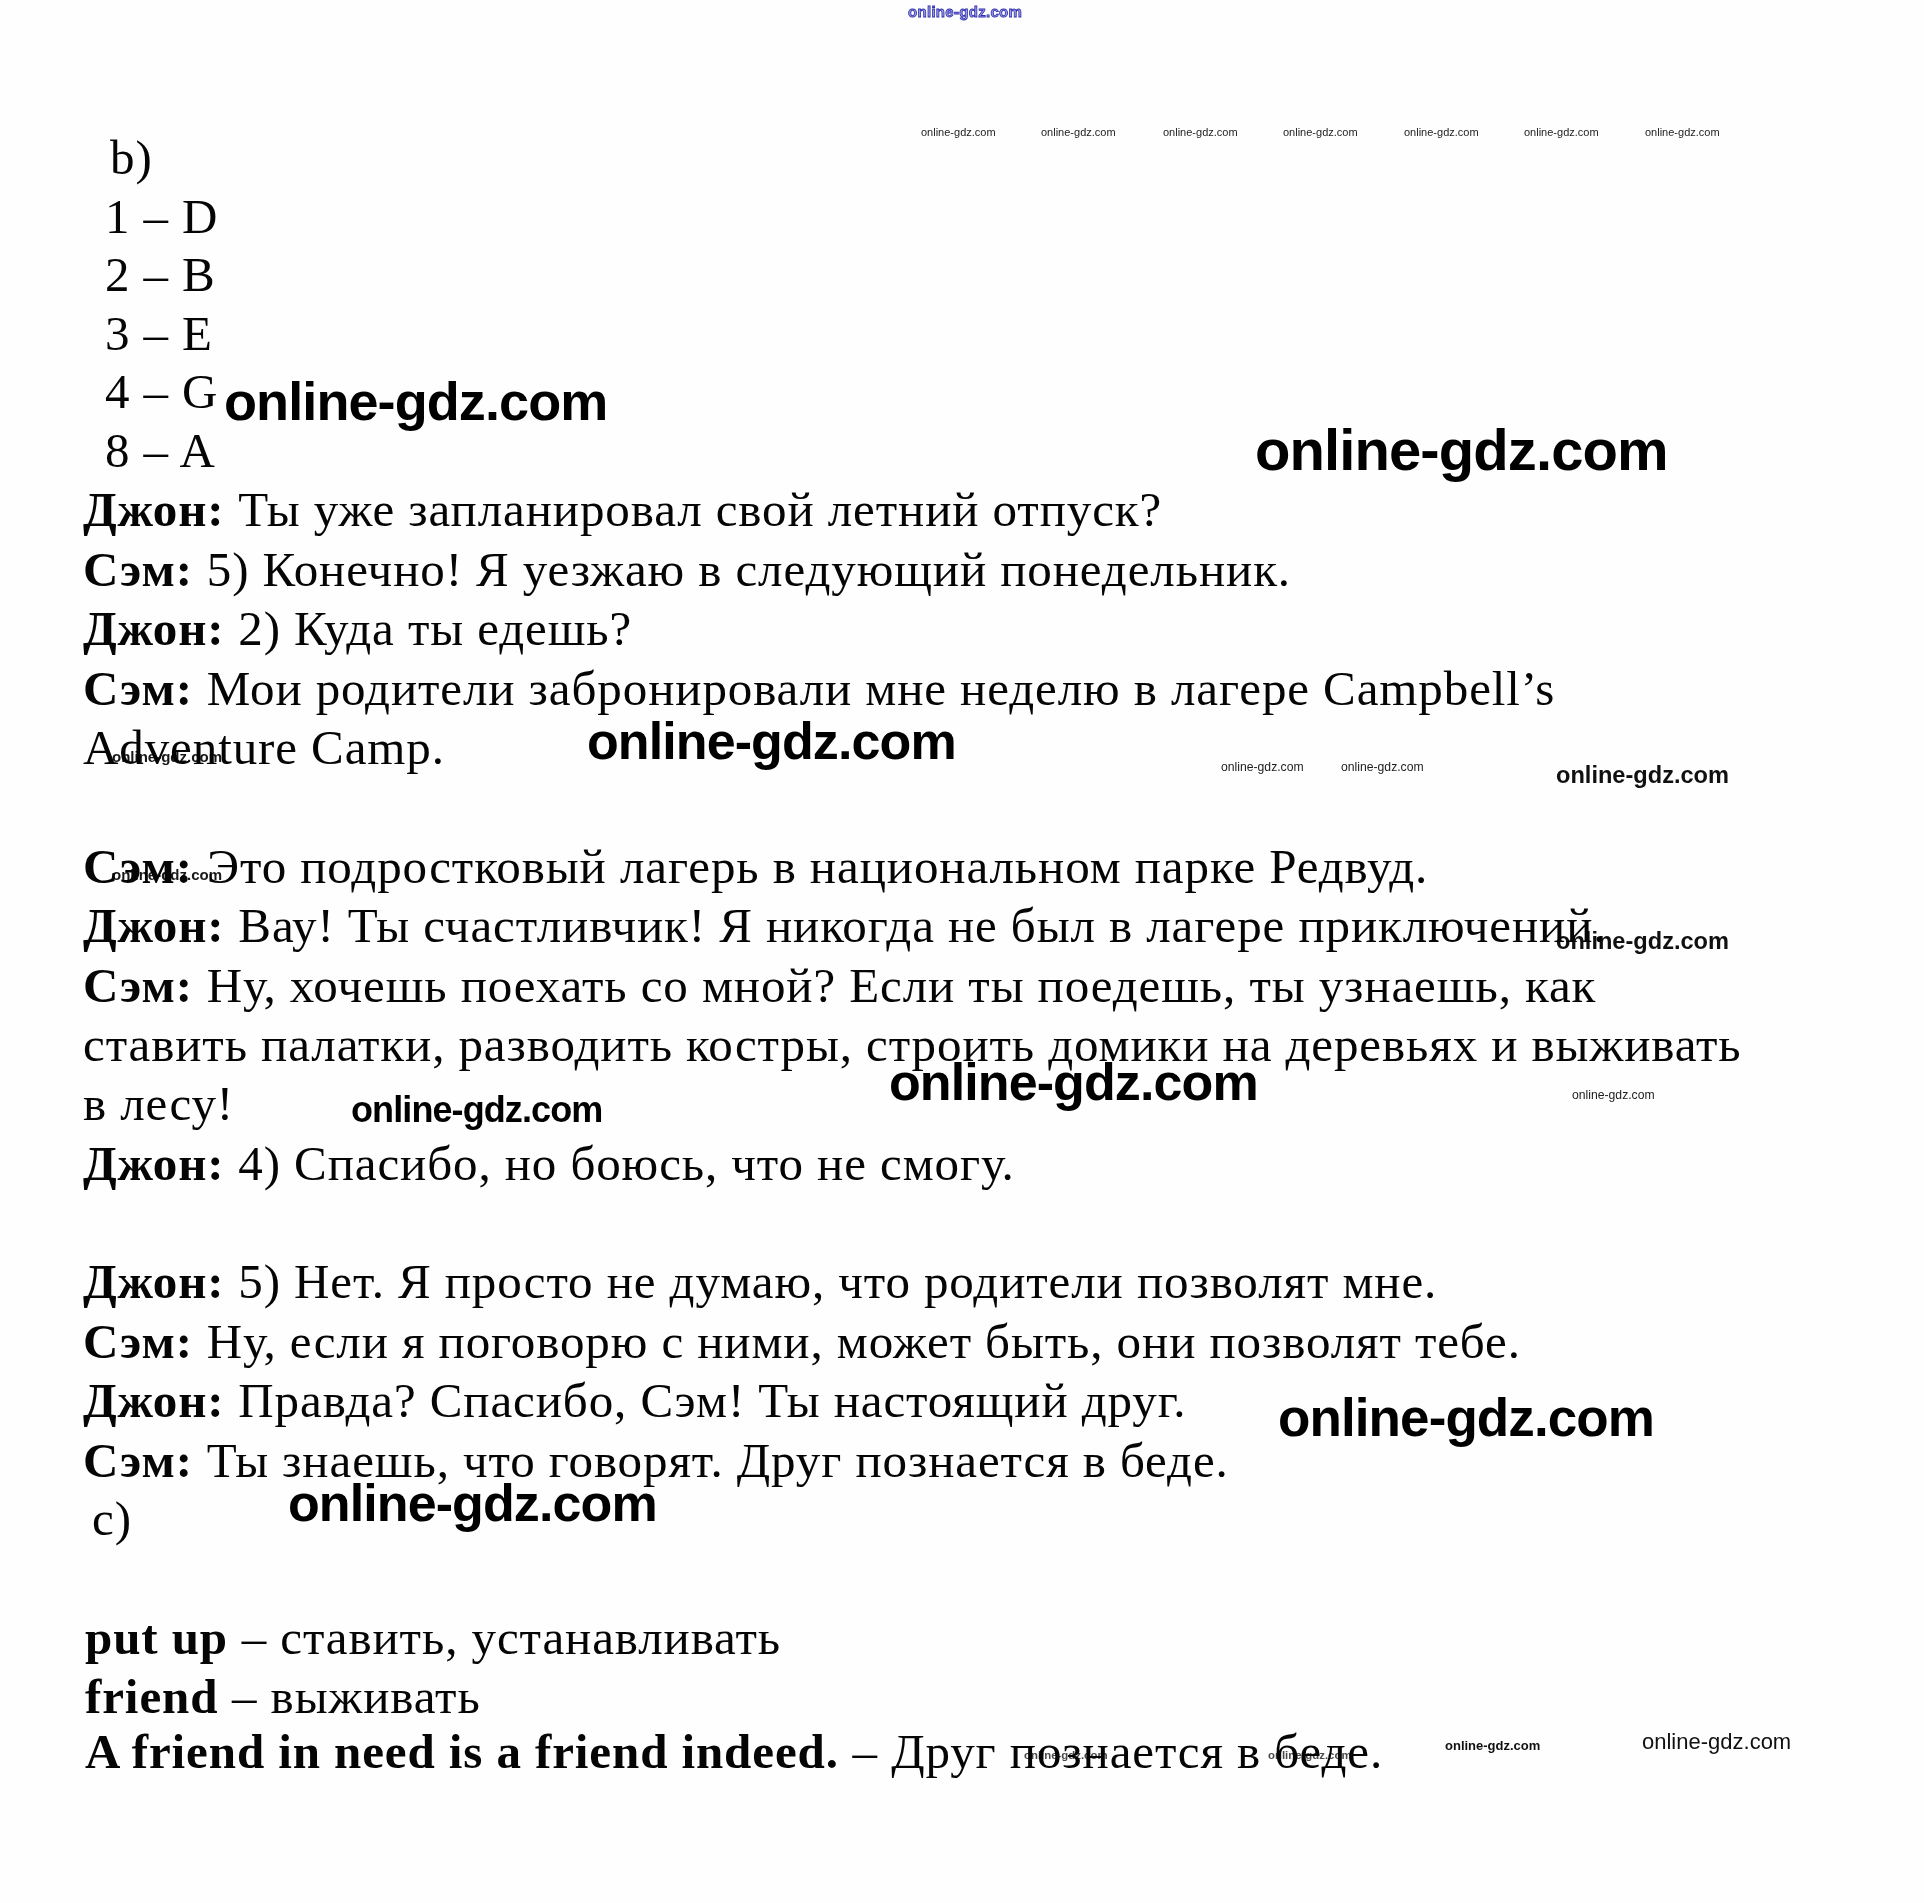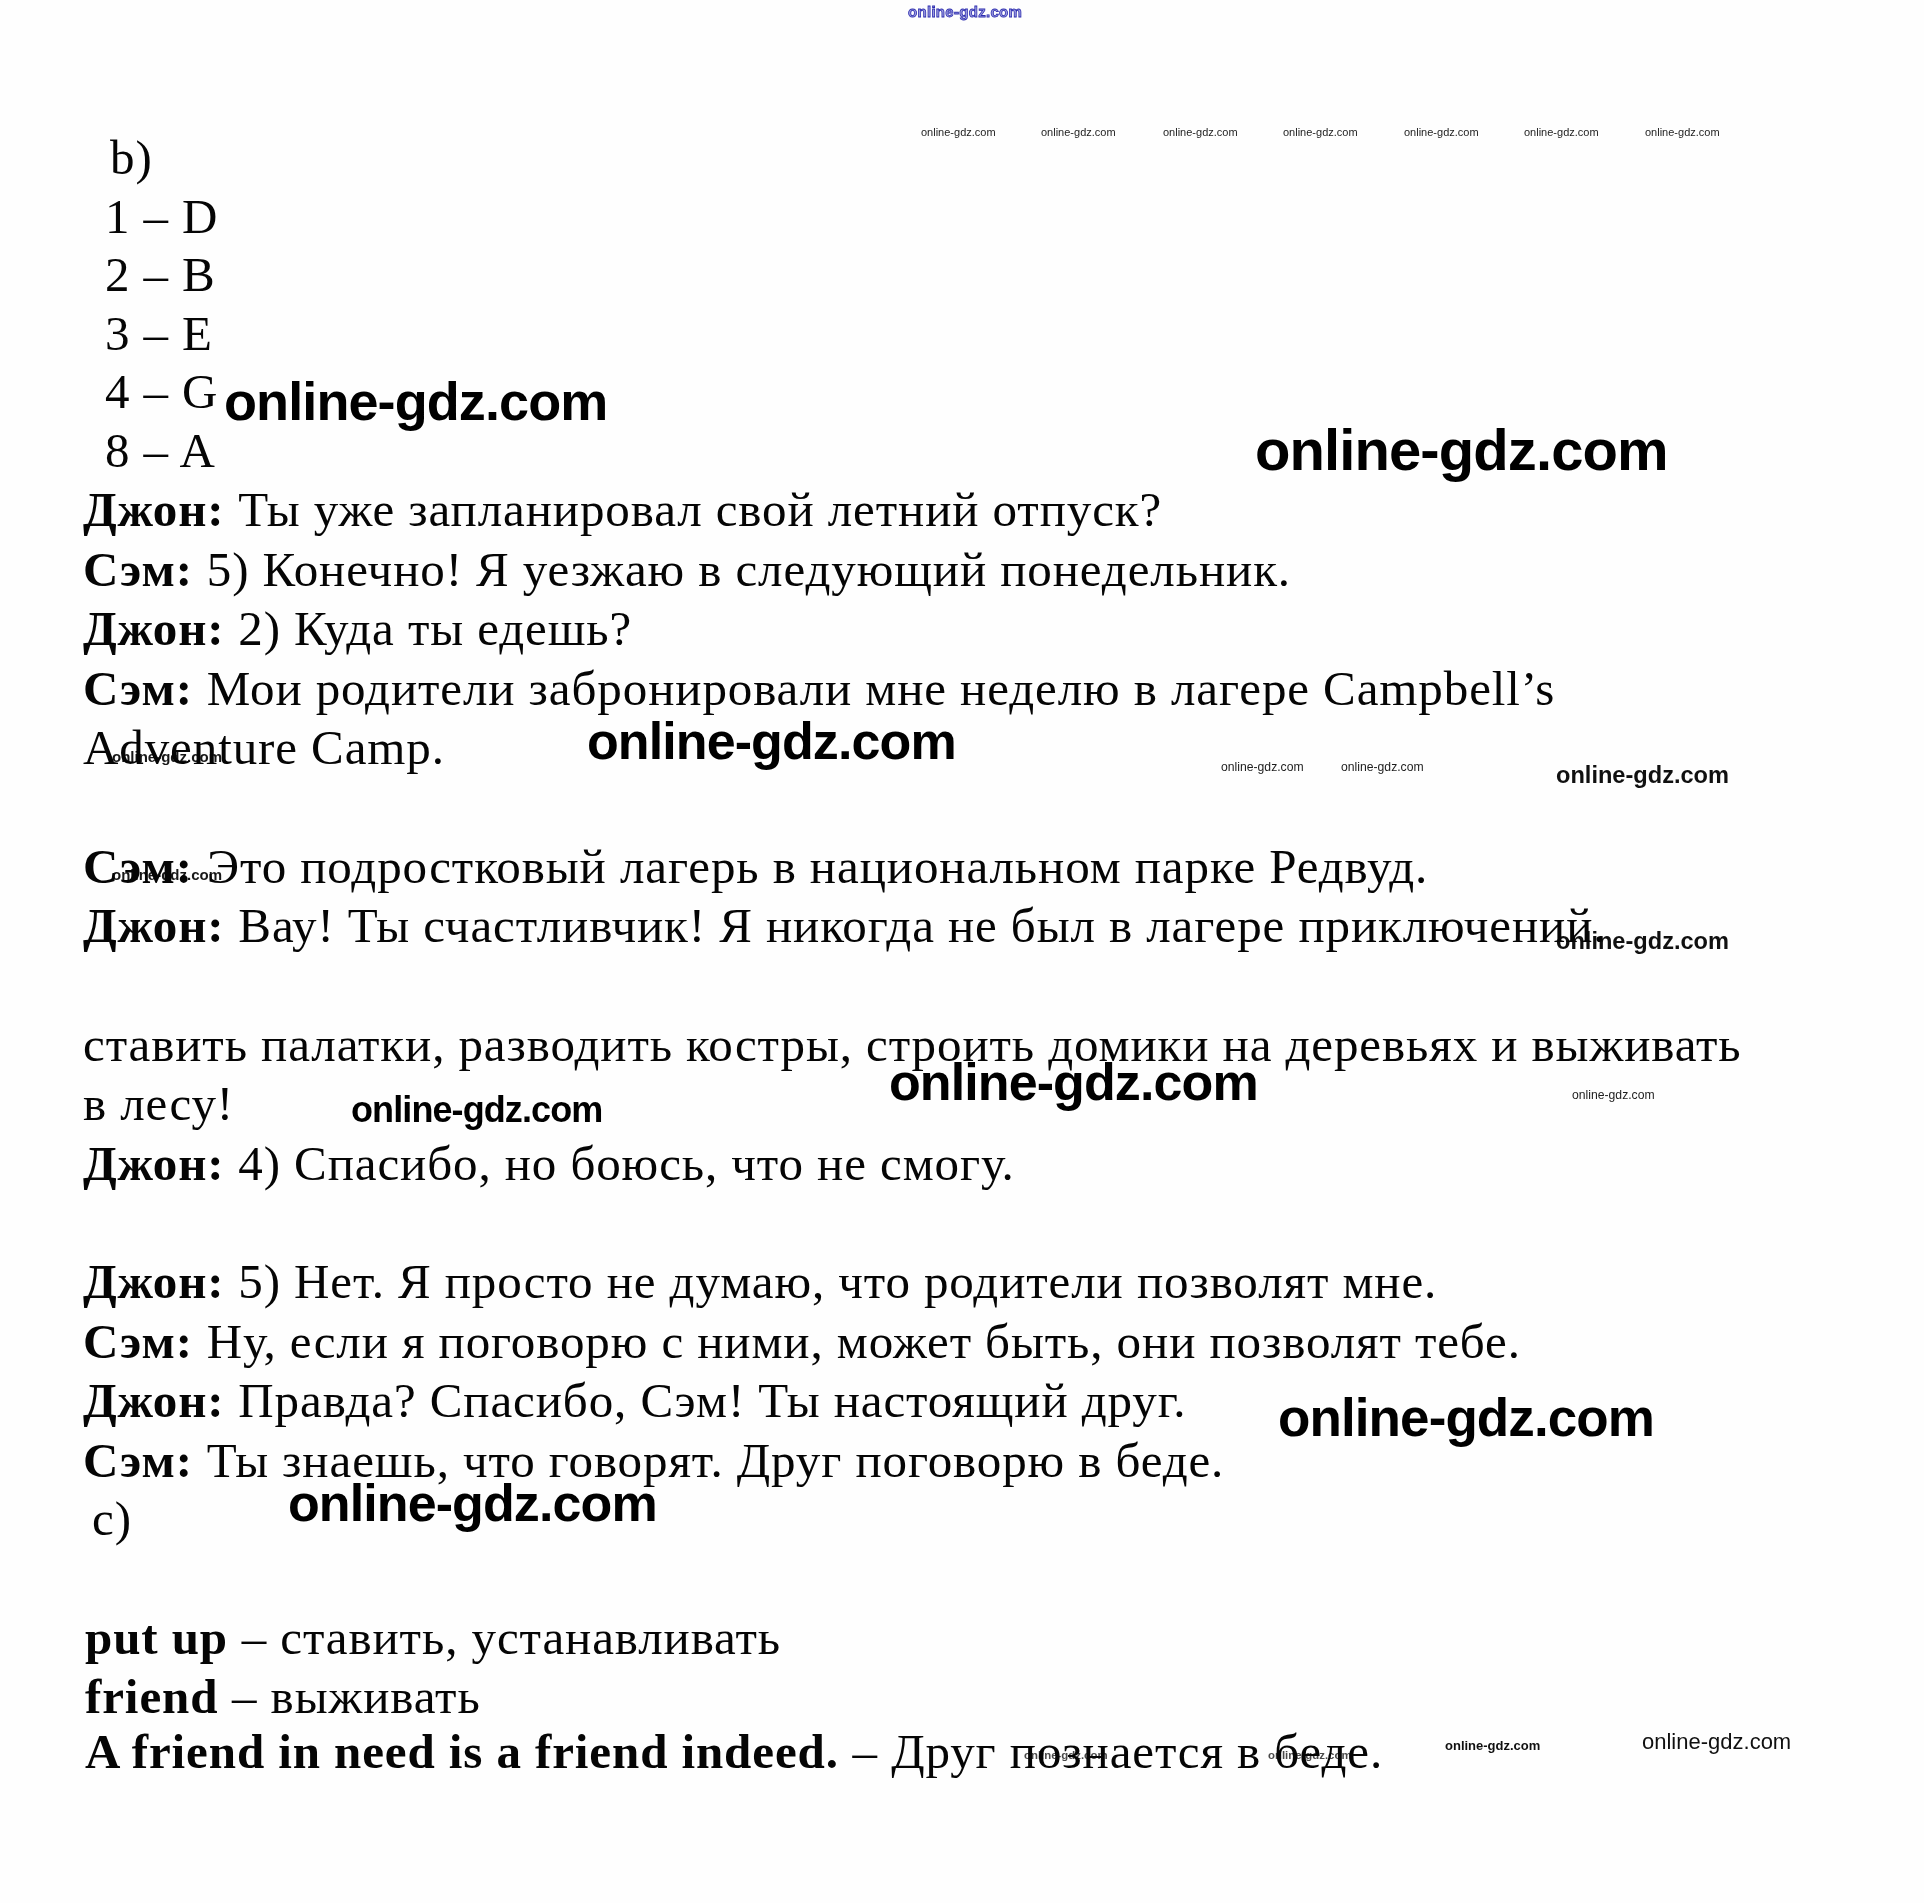--- a/index.html
+++ b/index.html
@@ -89,27 +89,28 @@
   <div class="t" style="left:105px;top:362px;">4 – G</div>
   <div class="t" style="left:105px;top:421px;">8 – A</div>
 
   <div class="t" style="left:83px;top:480px;"><b>Джон:</b><span>Ты уже запланировал свой летний отпуск?</span></div>
   <div class="t" style="left:83px;top:540px;"><b>Сэм:</b><span>5) Конечно! Я уезжаю в следующий понедельник.</span></div>
   <div class="t" style="left:83px;top:599px;"><b>Джон:</b><span>2) Куда ты едешь?</span></div>
   <div class="t" style="left:83px;top:659px;"><b>Сэм:</b><span>Мои родители забронировали мне неделю в лагере Campbell’s</span></div>
   <div class="t" style="left:83px;top:718px;"><span>Adventure Camp.</span></div>
   <div class="t" style="left:83px;top:837px;"><b>Сэм:</b><span>Это подростковый лагерь в национальном парке Редвуд.</span></div>
   <div class="t" style="left:83px;top:896px;"><b>Джон:</b><span>Вау! Ты счастливчик! Я никогда не был в лагере приключений.</span></div>
+  <div class="t" style="left:83px;top:956px;"><b>Сэм:</b><span>Ну, хочешь поехать со мной? Если ты поедешь, ты узнаешь, как</span></div>
   <div class="t" style="left:83px;top:1015px;"><span>ставить палатки, разводить костры, строить домики на деревьях и выживать</span></div>
   <div class="t" style="left:83px;top:1074px;"><span>в лесу!</span></div>
   <div class="t" style="left:83px;top:1134px;"><b>Джон:</b><span>4) Спасибо, но боюсь, что не смогу.</span></div>
   <div class="t" style="left:83px;top:1252px;"><b>Джон:</b><span>5) Нет. Я просто не думаю, что родители позволят мне.</span></div>
   <div class="t" style="left:83px;top:1312px;"><b>Сэм:</b><span>Ну, если я поговорю с ними, может быть, они позволят тебе.</span></div>
   <div class="t" style="left:83px;top:1371px;"><b>Джон:</b><span>Правда? Спасибо, Сэм! Ты настоящий друг.</span></div>
-  <div class="t" style="left:83px;top:1431px;"><b>Сэм:</b><span>Ты знаешь, что говорят. Друг поговорю в беде.</span></div>
+  <div class="t" style="left:83px;top:1431px;"><b>Сэм:</b><span>Ты знаешь, что говорят. Друг познается в беде.</span></div>
 
   <div class="t" style="left:92px;top:1489px;">c)</div>
 
   <div class="t" style="left:85px;top:1608px;"><b>put up</b><span>– ставить, устанавливать</span></div>
   <div class="t" style="left:85px;top:1667px;"><b>friend</b><span>– выживать</span></div>
   <div class="t" style="left:85px;top:1722px;"><b>A friend in need is a friend indeed.</b><span>– Друг познается в беде.</span></div>
 
 </div>
 
 

